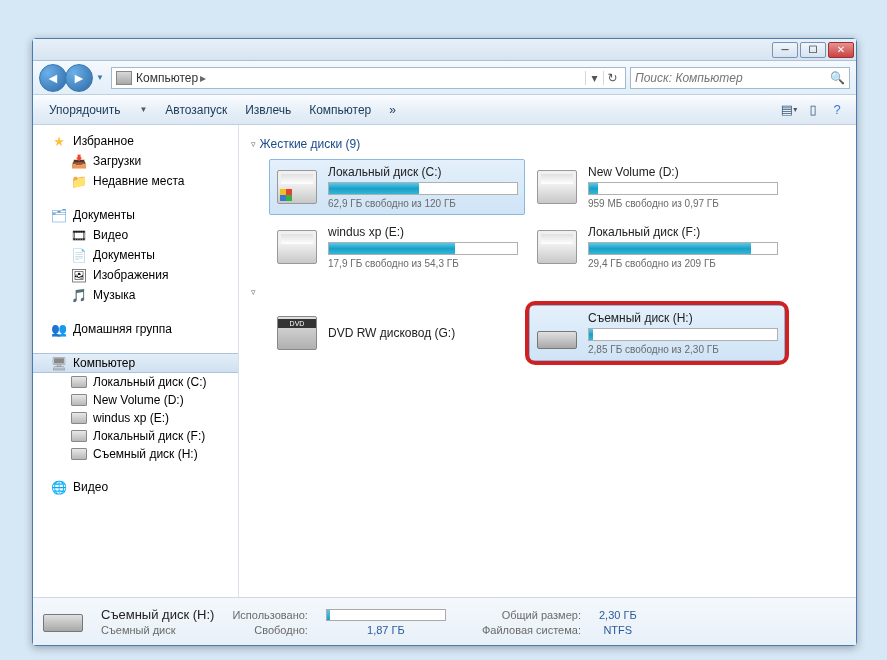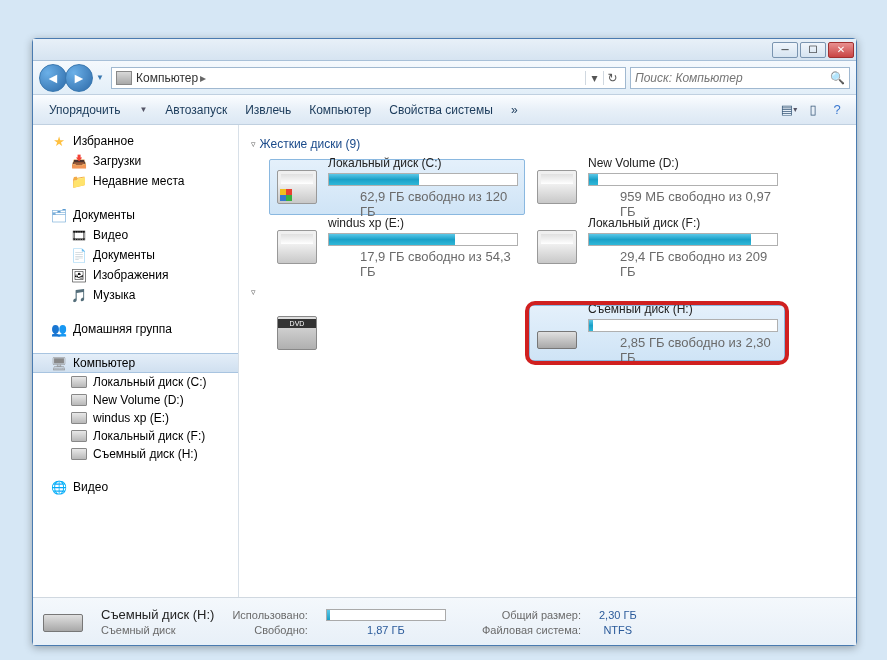--- a/index.html
+++ b/index.html
@@ -54,21 +54,21 @@
 .hdd-icon { width: 40px; height: 34px; background: linear-gradient(#f0f0f0 40%, #c8c8c8); border: 1px solid #999; border-radius: 2px; position: relative; }
 .hdd-icon::before { content: ""; position: absolute; top: 3px; left: 3px; right: 3px; height: 10px; background: linear-gradient(#e0e0e0, #fff); }
 .hdd-icon.win::after { content: ""; position: absolute; bottom: 2px; left: 2px; width: 12px; height: 12px; background: conic-gradient(#e84030 0 25%, #38b040 0 50%, #3878d0 0 75%, #f0c020 0); }
 .dvd-icon { width: 40px; height: 34px; background: linear-gradient(#e0e0e0, #b0b0b0); border: 1px solid #888; border-radius: 2px; position: relative; }
 .dvd-icon::after { content: "DVD"; position: absolute; top: 2px; left: 0; right: 0; text-align: center; background: #333; color: #fff; font-size: 7px; padding: 1px 0; }
 .usb-icon { width: 40px; height: 18px; background: linear-gradient(#e0e0e0, #a8a8a8); border: 1px solid #777; border-radius: 2px; margin-top: 14px; }
 .drive-info { flex: 1; display: flex; flex-direction: column; gap: 3px; }
 .drive-name { font-size: 12px; color: #222; }
 .drive-bar { width: 100%; height: 13px; background: #fff; border: 1px solid #b0b0b0; position: relative; }
 .drive-bar-fill { height: 100%; background: linear-gradient(#5ac8e8, #1aa0c8 50%, #30b8d8); }
-.drive-free { font-size: 13px; color: #6a6a6a; margin-left: 32px; }
+.drive-free { font-size: 10px; color: #6a6a6a; }
 .statusbar { height: 48px; border-top: 1px solid #d0d8e0; background: linear-gradient(#f4f8fc, #e8f0f8); display: flex; align-items: center; padding: 4px 10px; gap: 14px; }
 .status-icon { width: 44px; height: 36px; }
 .status-grid { display: grid; grid-template-columns: auto auto auto auto auto auto; gap: 2px 18px; font-size: 11px; align-items: center; }
 .status-title { font-size: 13px; color: #222; grid-column: 1; }
 .status-label { color: #6a6a6a; text-align: right; }
 .status-val { color: #2a5a9a; text-align: center; }
 .status-progress { width: 120px; height: 12px; background: #fff; border: 1px solid #aaa; }
 .status-progress-fill { height: 100%; width: 3%; background: linear-gradient(#5ac8e8, #1aa0c8); }
 </style>
 </head>
@@ -104,21 +104,20 @@
   </div>
 
   <div class="toolbar">
     <div class="tool-item">
         <span>Упорядочить</span>
         <span class="tool-arrow">▼</span>
       </div>
     <div class="tool-item">Автозапуск</div>
     <div class="tool-item">Извлечь</div>
     <div class="tool-item">Компьютер</div>
-    <div class="tool-item">Свойства системы</div>
     <div class="tool-item">»</div>
     <div class="tool-spacer"></div>
     <div class="tool-icon">▤<span class="tool-arrow">▾</span></div>
     <div class="tool-icon">▯</div>
     <div class="tool-icon" style="color:#3a78d0;">?</div>
   </div>
 
   <div class="body">
     <div class="sidebar">
       <div class="side-group">
@@ -254,20 +253,23 @@
       </div>
 
       <div class="section-head">
           <span class="tri">▿</span>
         </div>
       <div class="drive-grid">
         <div class="drive">
           <div class="drive-icon">
               <div class="dvd-icon"></div>
             </div>
+          <div class="drive-info">
+            <div class="drive-name">DVD RW дисковод (G:)</div>
+          </div>
         </div>
         <div class="drive selected highlight">
           <div class="highlight-box"></div>
           <div class="drive-icon">
               <div class="usb-icon"></div>
             </div>
           <div class="drive-info">
             <div class="drive-name">Съемный диск (H:)</div>
             <div class="drive-bar">
                 <div class="drive-bar-fill" style="width:2%"></div>

